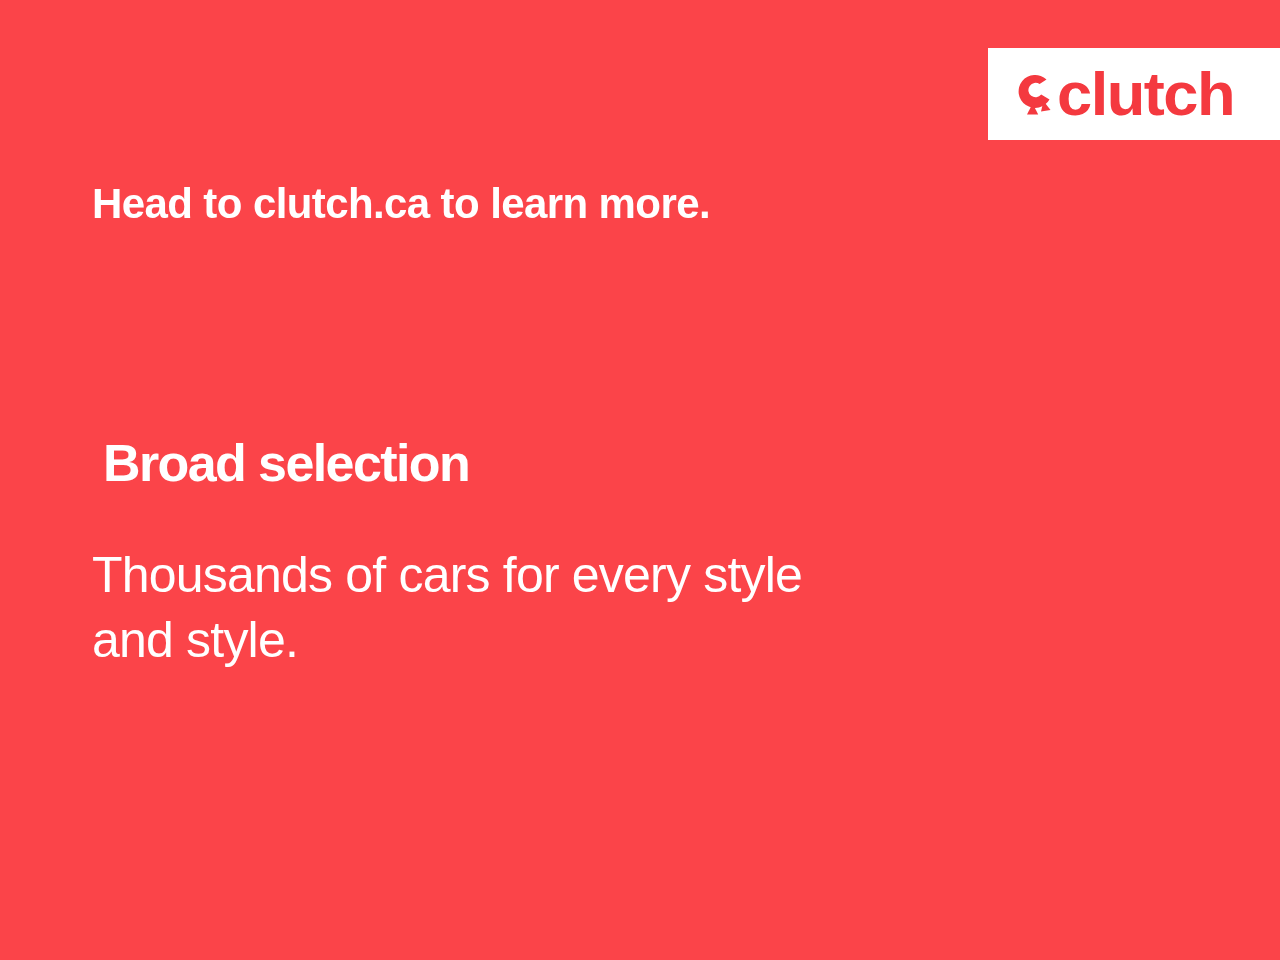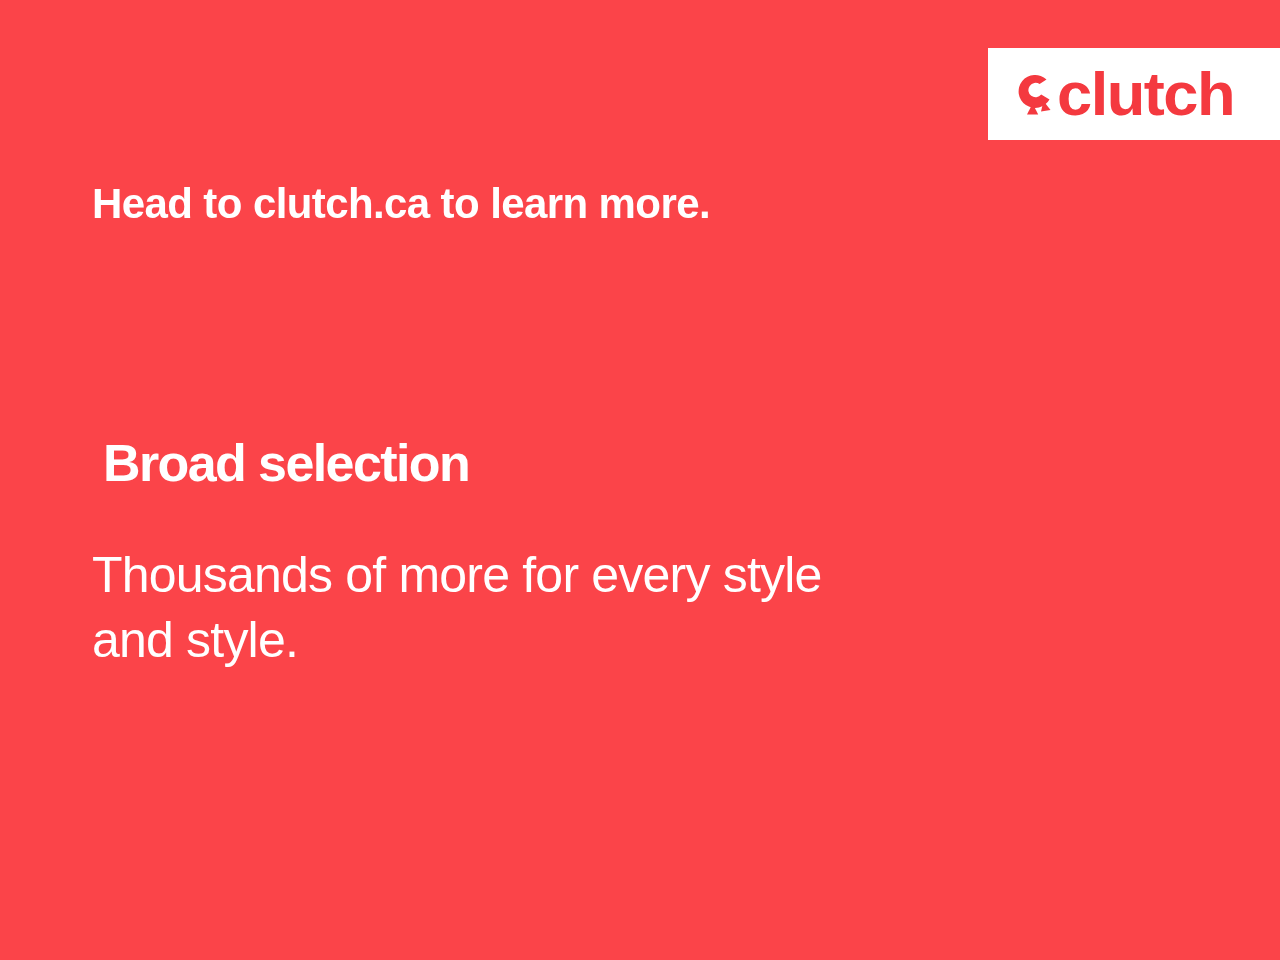--- a/index.html
+++ b/index.html
@@ -115,17 +115,17 @@
       </svg>
       <span class="logo-word">clutch</span>
     </div>
   </div>
 
   <div class="eyebrow">Head to clutch.ca to learn more.</div>
 
   <div class="headline">Broad selection</div>
 
   <div class="subheadline">
-    <span class="line">Thousands of more for every style</span>
+    <span class="line">Thousands of cars for every style</span>
     <span class="line">and style.</span>
   </div>
 
 </div>
 
 </body></html>

